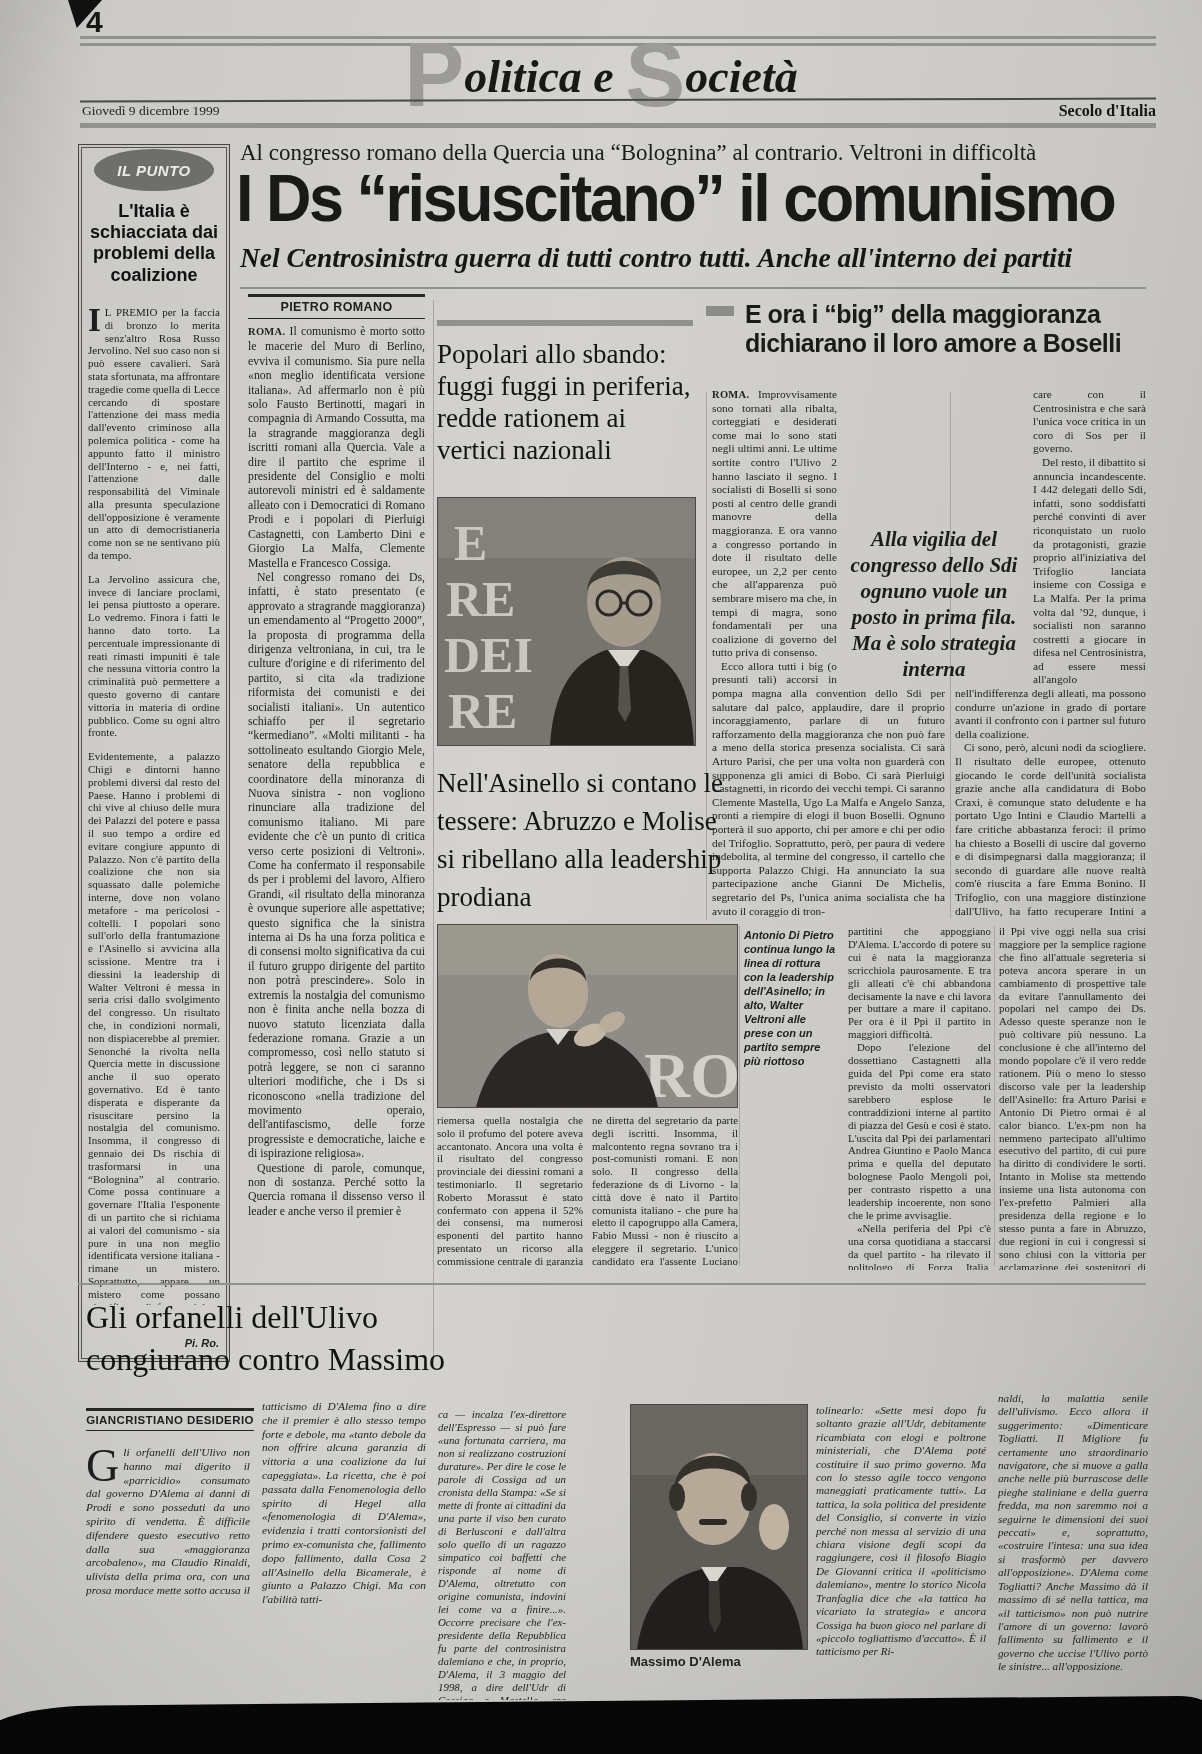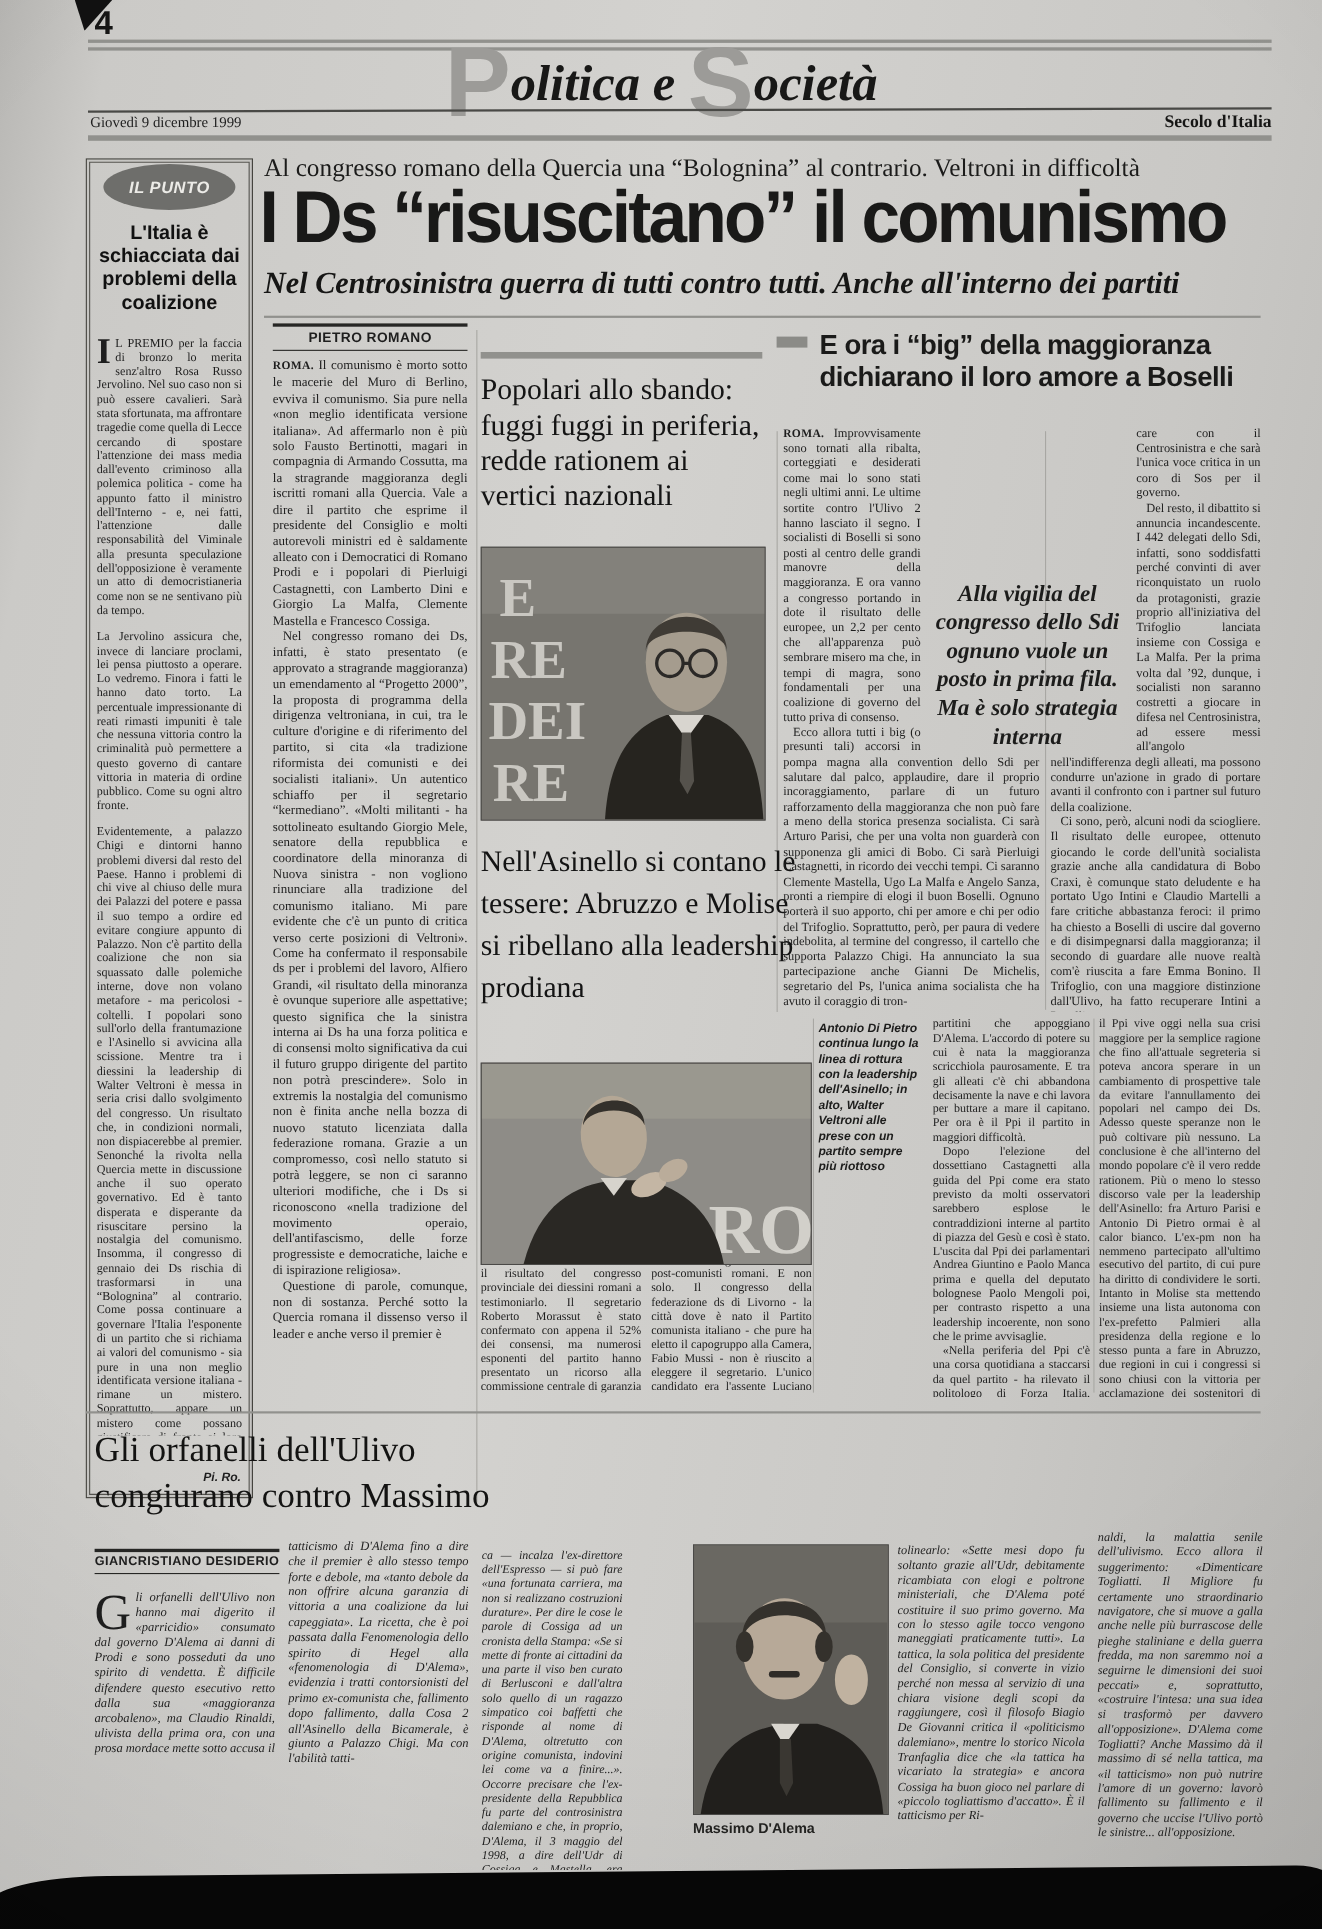--- a/index.html
+++ b/index.html
@@ -124,21 +124,21 @@
           <circle cx="201" cy="105" r="12"></circle>
           <line x1="183" y1="105" x2="189" y2="105"></line>
       </g>
       <path d="M170 152 L186 174 L202 152 Z" fill="#d8d5cf"></path>
       <path d="M182 168 L190 168 L193 212 L187 224 L180 212 Z" fill="#55524c"></path>
     </svg>
   </div>
 
   <div class="insethead" style="left:437px;top:764px;width:300px;line-height:38px;">Nell'Asinello si contano le tessere: Abruzzo e Molise si ribellano alla leadership prodiana</div>
 
-  <div class="photo" style="left:437px;top:966px;width:299px;height:182px;">
+  <div class="photo" style="left:437px;top:924px;width:299px;height:182px;">
     <svg width="299" height="182" viewBox="0 0 299 182">
       <rect width="299" height="182" fill="#8e8c87"></rect>
       <rect width="299" height="50" fill="#9a988f"></rect>
       <text x="206" y="172" font-size="64" font-weight="bold" fill="#d2d0ca" font-family="Liberation Serif,serif">RO</text>
       <path d="M38 182 C52 128 84 110 120 106 L152 106 C192 118 212 142 220 182 Z" fill="#2a2824"></path>
       <ellipse cx="120" cy="66" rx="30" ry="37" fill="#b4a795" transform="rotate(-7 120 66)"></ellipse>
       <path d="M92 56 C94 26 148 26 148 56 C142 38 98 38 92 56 Z" fill="#33302b"></path>
       <ellipse cx="152" cy="110" rx="17" ry="10" fill="#c4b6a4" transform="rotate(-24 152 110)"></ellipse>
       <ellipse cx="174" cy="97" rx="14" ry="9" fill="#baac9a" transform="rotate(-30 174 97)"></ellipse>
       <path d="M108 104 L120 120 L132 104 Z" fill="#d6d3cc"></path>

